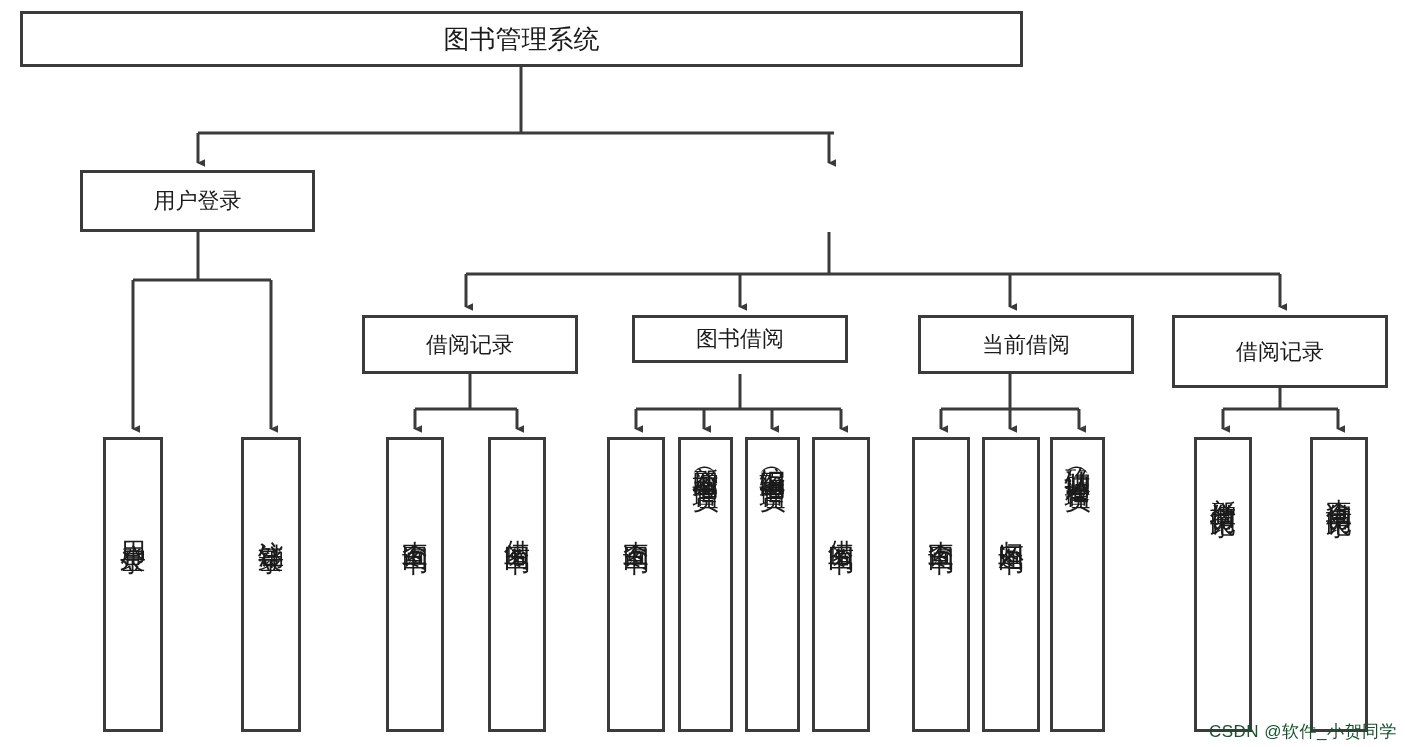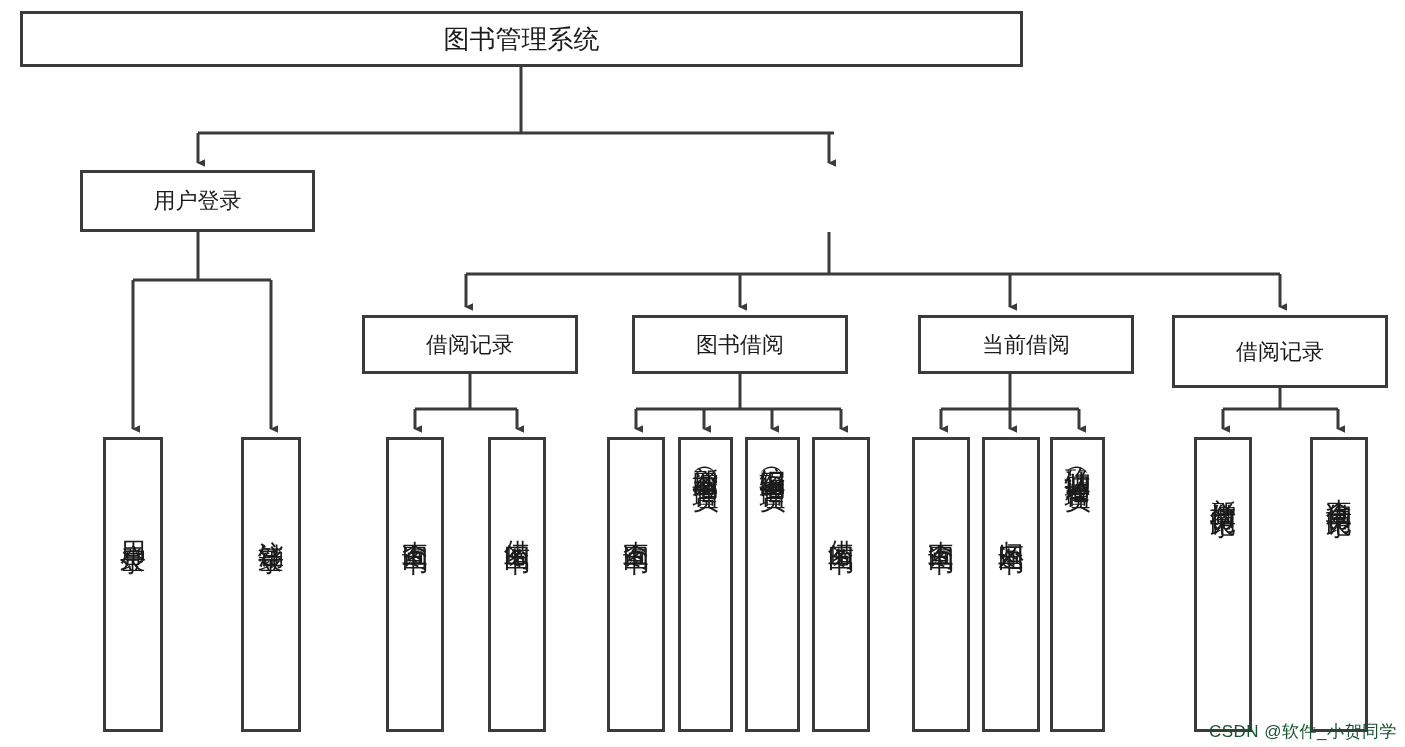--- a/index.html
+++ b/index.html
@@ -128,21 +128,21 @@
     <span>图书管理系统</span>
   </div>
 
   <div class="node lvl2" style="left:80px; top:170px; width:235px; height:62px;">
     <span>用户登录</span>
   </div>
 
   <div class="node lvl3" style="left:362px; top:315px; width:216px; height:59px;">
     <span>借阅记录</span>
   </div>
-  <div class="node lvl3" style="left:632px; top:315px; width:216px; height:59px;">
+  <div class="node lvl3" style="left:632px; top:315px; width:216px; height:48px;">
     <span>图书借阅</span>
   </div>
   <div class="node lvl3" style="left:902px; top:315px; width:216px; height:59px;margin-left:16px;">
     <span>当前借阅</span>
   </div>
   <div class="node lvl3" style="left:1172px; top:315px; width:216px; height:73px;">
     <span>借阅记录</span>
   </div>
 
   <div class="node leaf" style="left:103px; top:437px; width:60px; height:295px; padding-top:80px;">

